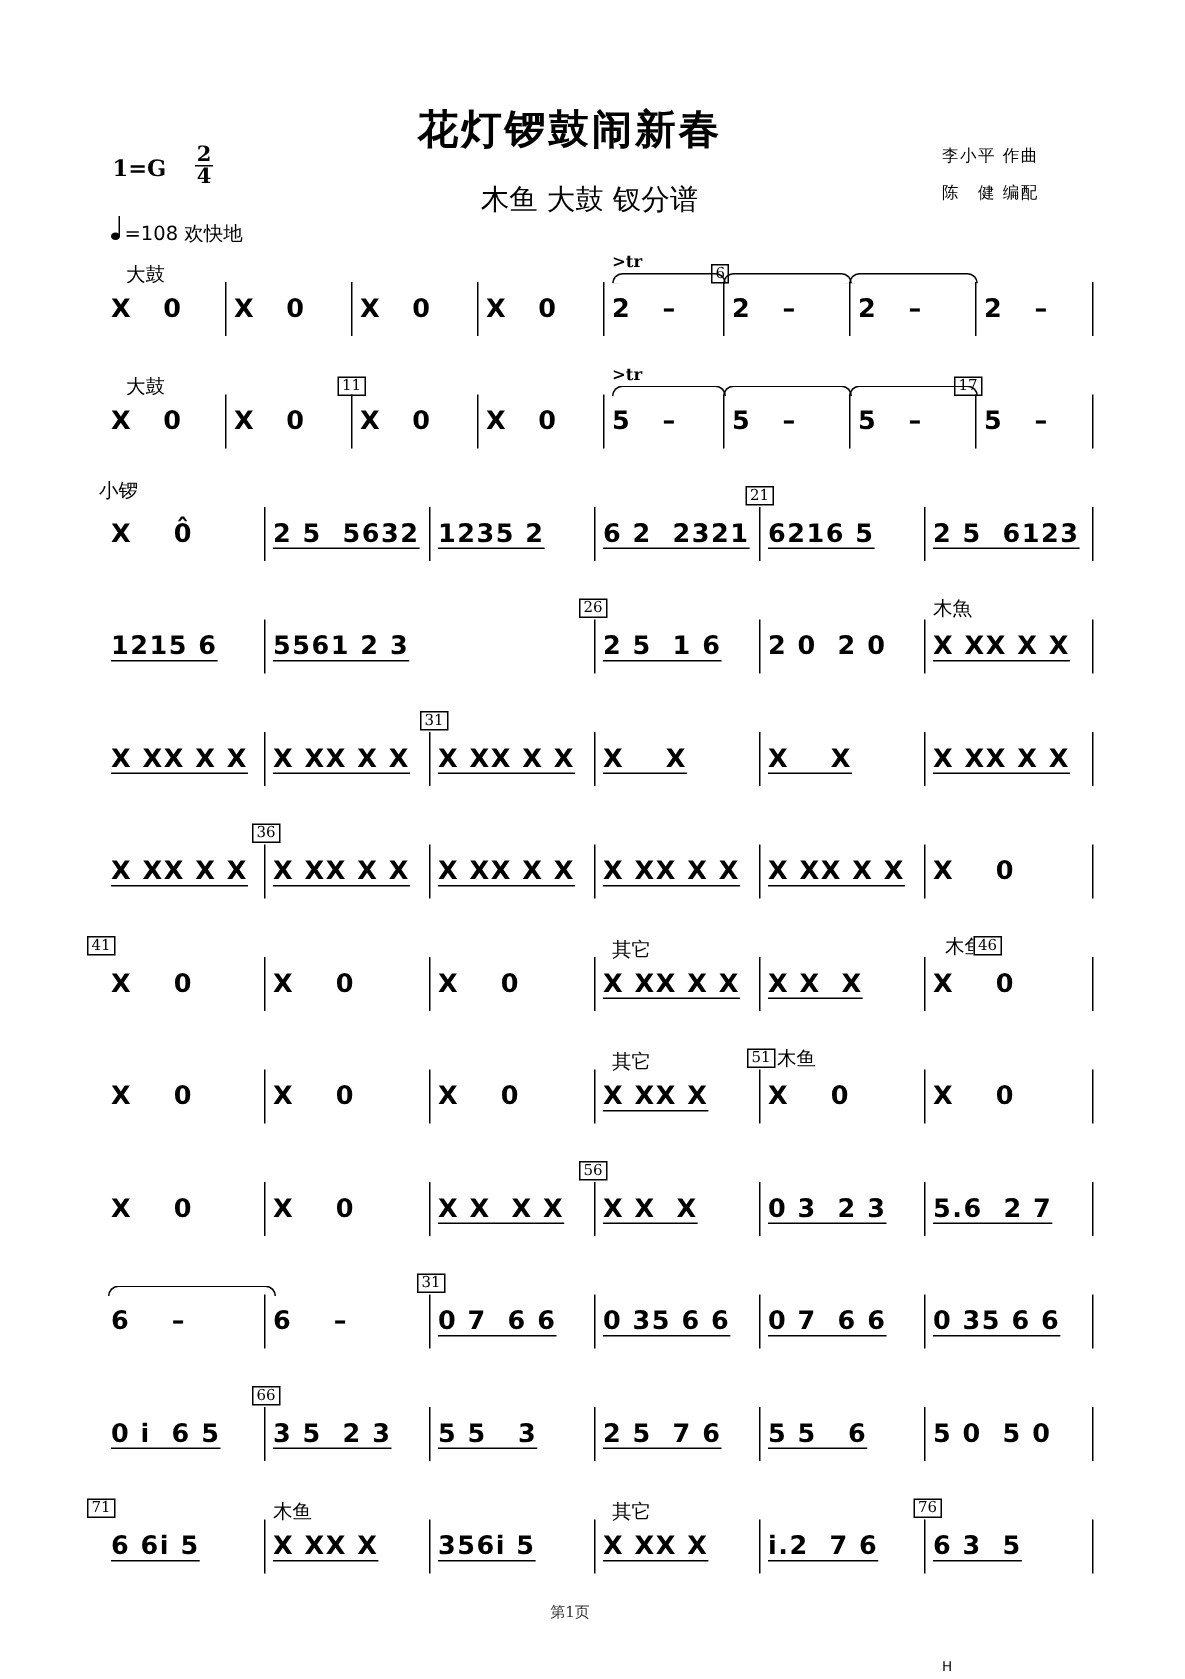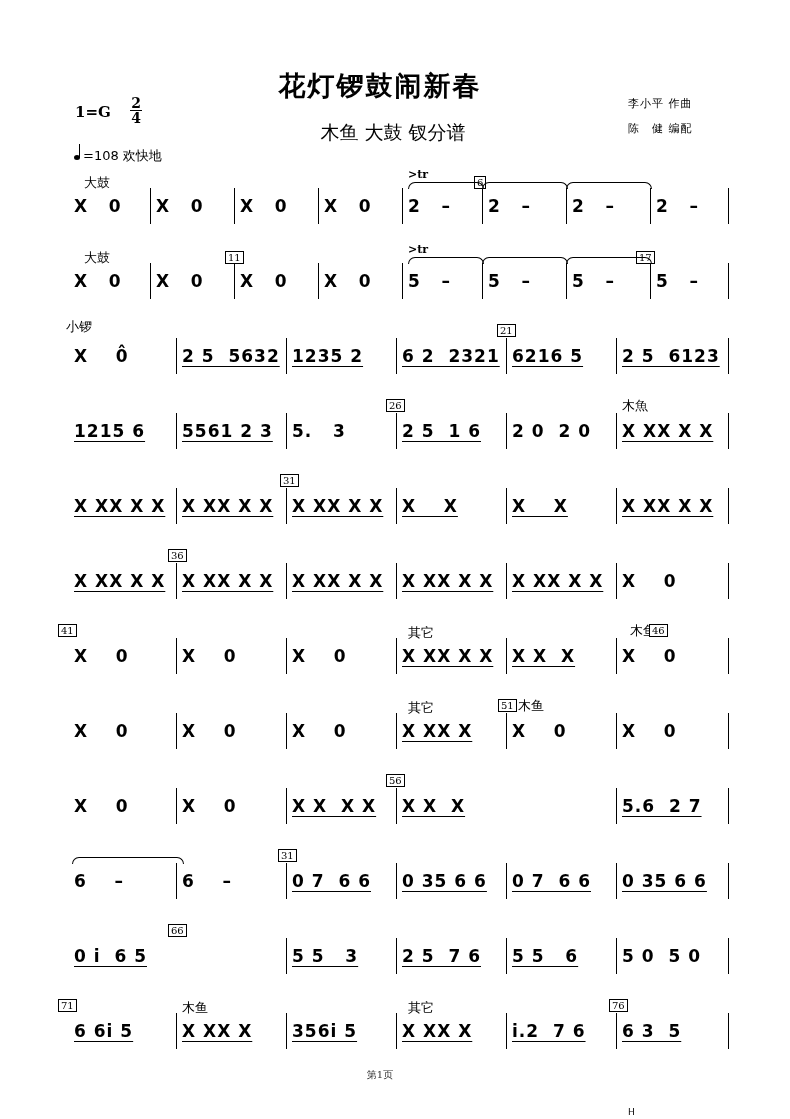--- a/index.html
+++ b/index.html
@@ -158,24 +158,20 @@
     <div class="row" style="top: 403px;">
       <div class="label" style="left: 622px; top: -6px;">木魚</div>
       <div class="boxnum" style="left: 386px; top: -4px;">26</div>
       <div class="measure" style="left: 68px; width: 108px;">
         <div class="notes u1">1215 6</div>
       </div>
       <div class="measure" style="left: 176px; width: 110px;">
         <div class="barline" style="left: 0px;"></div>
         <div class="notes u1">5561 2 3</div>
       </div>
-      <div class="measure" style="left: 286px; width: 110px;">
-        <div class="barline" style="left: 0px;"></div>
-        <div class="notes">5.   3</div>
-      </div>
       <div class="measure" style="left: 396px; width: 110px;">
         <div class="barline" style="left: 0px;"></div>
         <div class="notes u1">2 5  1 6</div>
       </div>
       <div class="measure" style="left: 506px; width: 110px;">
         <div class="barline" style="left: 0px;"></div>
         <div class="notes">2 0  2 0</div>
       </div>
       <div class="measure" style="left: 616px; width: 112px;">
         <div class="barline" style="left: 0px;"></div>
@@ -306,20 +302,24 @@
         <div class="notes">X    0</div>
       </div>
       <div class="measure" style="left: 286px; width: 110px;">
         <div class="barline" style="left: 0px;"></div>
         <div class="notes u1">X X  X X</div>
       </div>
       <div class="measure" style="left: 396px; width: 110px;">
         <div class="barline" style="left: 0px;"></div>
         <div class="notes u1">X X  X</div>
       </div>
+      <div class="measure" style="left: 506px; width: 110px;">
+        <div class="barline" style="left: 0px;"></div>
+        <div class="notes u1">0 3  2 3</div>
+      </div>
       <div class="measure" style="left: 616px; width: 112px;">
         <div class="barline" style="left: 0px;"></div>
         <div class="barline" style="left: 112px;"></div>
         <div class="notes u1">5.6  2 7</div>
       </div>
     </div>
     <div class="row" style="top: 853px;">
       <div class="boxnum" style="left: 278px; top: -4px;">31</div>
       <div class="tie" style="left: 72px; width: 110px; top: 4px;"></div>
       <div class="measure" style="left: 68px; width: 108px;">
@@ -344,20 +344,24 @@
       <div class="measure" style="left: 616px; width: 112px;">
         <div class="barline" style="left: 0px;"></div>
         <div class="barline" style="left: 112px;"></div>
         <div class="notes u1">0 35 6 6</div>
       </div>
     </div>
     <div class="row" style="top: 928px;">
       <div class="boxnum" style="left: 168px; top: -4px;">66</div>
       <div class="measure" style="left: 68px; width: 108px;">
         <div class="notes u1">0 i  6 5</div>
+      </div>
+      <div class="measure" style="left: 176px; width: 110px;">
+        <div class="barline" style="left: 0px;"></div>
+        <div class="notes u1">3 5  2 3</div>
       </div>
       <div class="measure" style="left: 286px; width: 110px;">
         <div class="barline" style="left: 0px;"></div>
         <div class="notes u1">5 5   3</div>
       </div>
       <div class="measure" style="left: 396px; width: 110px;">
         <div class="barline" style="left: 0px;"></div>
         <div class="notes u1">2 5  7 6</div>
       </div>
       <div class="measure" style="left: 506px; width: 110px;">

